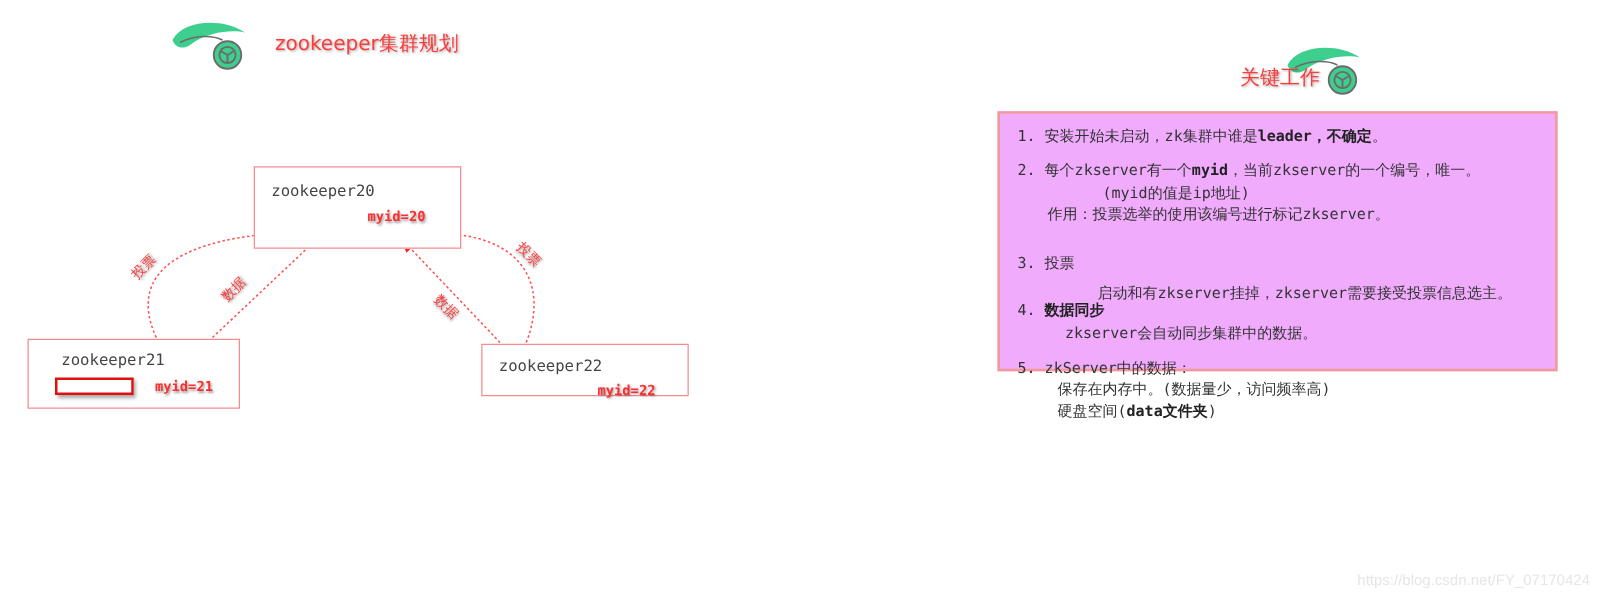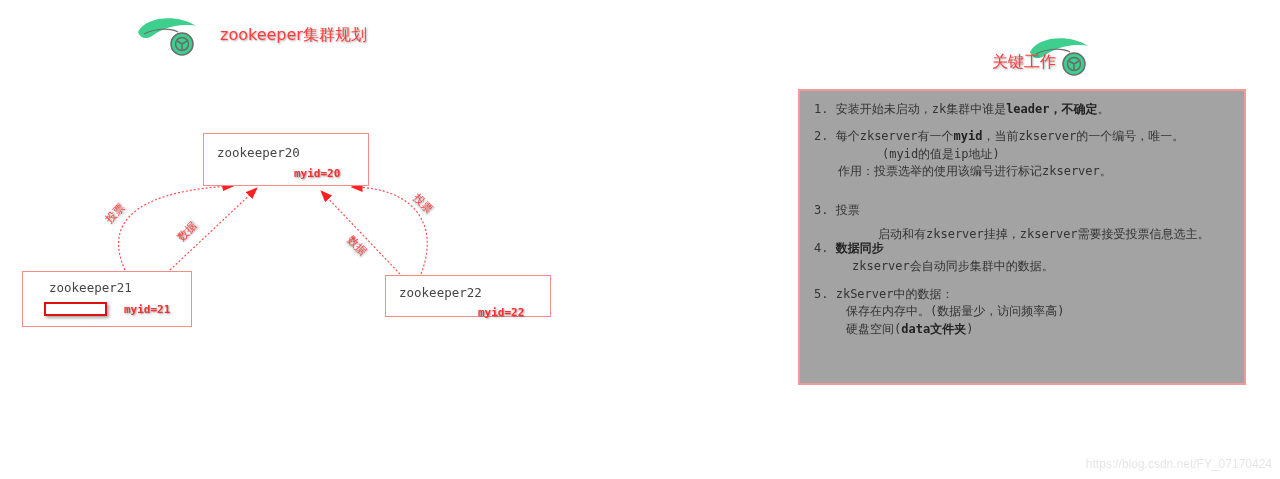--- a/index.html
+++ b/index.html
@@ -9,22 +9,22 @@
   .title-red { color:#ff3b3b; font-family:"DejaVu Sans","Liberation Sans",sans-serif; font-size:16px;
                text-shadow:1px 1px 2px rgba(0,0,0,0.35); white-space:nowrap; }
   .node { position:absolute; border:1.5px solid #f48c8c; background:#fff; box-sizing:border-box; }
   .node-name { position:absolute; font-size:12.5px; color:#444; white-space:nowrap; }
   .myid { position:absolute; font-size:11px; font-weight:bold; color:#ff2d2d; white-space:nowrap;
           text-shadow:1px 1px 2px rgba(0,0,0,0.4); }
   .highlight-bar { position:absolute; border:2.5px solid #e01010; background:#fff; box-sizing:border-box;
                    box-shadow:2px 2px 3px rgba(0,0,0,0.35); }
   .edge-label { position:absolute; font-family:"DejaVu Sans","Liberation Sans",sans-serif; font-size:11px;
                 color:#ff3b3b; white-space:nowrap; text-shadow:1px 1px 2px rgba(0,0,0,0.45); }
-  .info-box { position:absolute; left:798px; top:89px; width:448px; height:296px; border:2px solid #f29a9a;
-              box-sizing:border-box; background:#a3a3a3; }
+  .info-box { position:absolute; left:798px; top:89px; width:448px; height:208px; border:2px solid #f29a9a;
+              box-sizing:border-box; background:#f0abfc; }
   .info-line { position:absolute; font-size:12px; color:#333; white-space:nowrap;
                font-family:"DejaVu Sans Mono","Liberation Mono",monospace; }
   .b { font-weight:bold; color:#222; }
   .watermark { position:absolute; right:8px; bottom:8px; font-family:"Liberation Sans",sans-serif; font-size:12px;
                color:#e6e6e6; }
   svg { position:absolute; left:0; top:0; }
 </style>
 </head>
 <body>
 
@@ -53,21 +53,21 @@
   <g fill="none" stroke="#ff4d4d" stroke-width="1.2" stroke-dasharray="2,2">
     <path d="M400,274 L322,192" marker-end="url(#arrow)"></path>
   </g>
   <g fill="none" stroke="#ff4d4d" stroke-width="1.2" stroke-dasharray="2,2">
     <path d="M421,274 C440,225 415,188 353,187" marker-end="url(#arrow)"></path>
   </g>
 </svg>
 
 <div class="abs title-red" style="left:220px;top:25px;">zookeeper集群规划</div>
 
-<div class="node" style="left:203px;top:133px;width:166px;height:53px;">
+<div class="node" style="left:203px;top:133px;width:166px;height:66px;">
   <div class="node-name" style="left:13px;top:11px;">zookeeper20</div>
   <div class="myid" style="left:90px;top:33px;">myid=20</div>
 </div>
 
 <div class="node" style="left:22px;top:271px;width:170px;height:56px;">
   <div class="node-name" style="left:14px;top:8px;margin-left:12px;">zookeeper21</div>
   <div class="highlight-bar" style="left:21px;top:30px;width:63px;height:14px;"></div>
   <div class="myid" style="left:101px;top:31px;">myid=21</div>
 </div>
 

